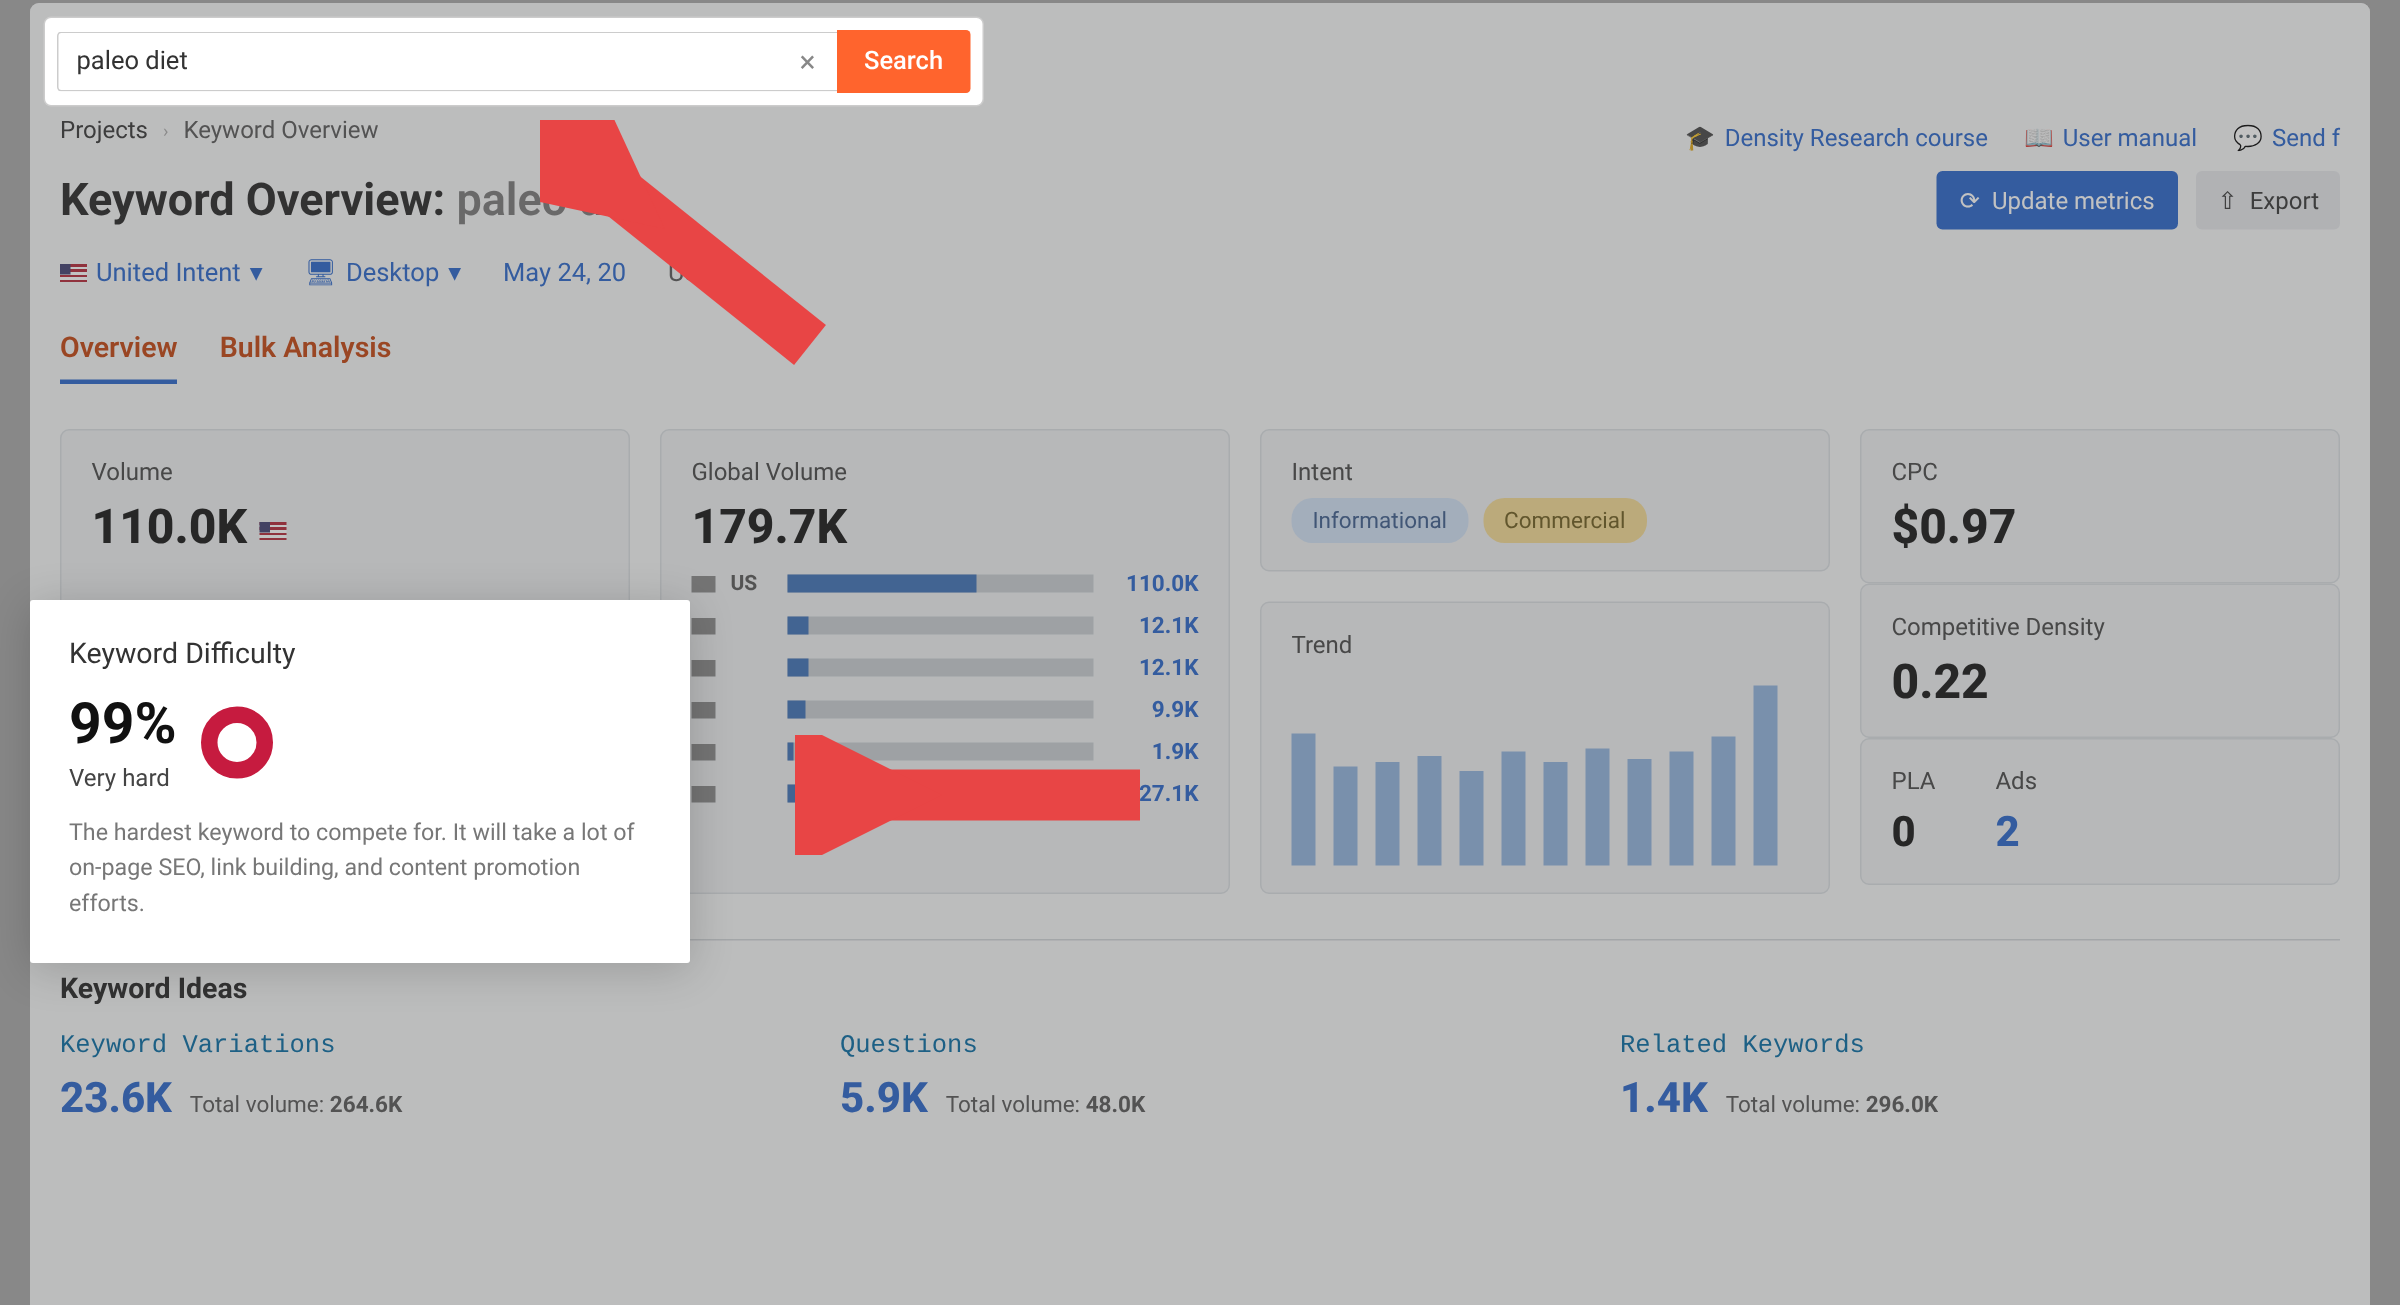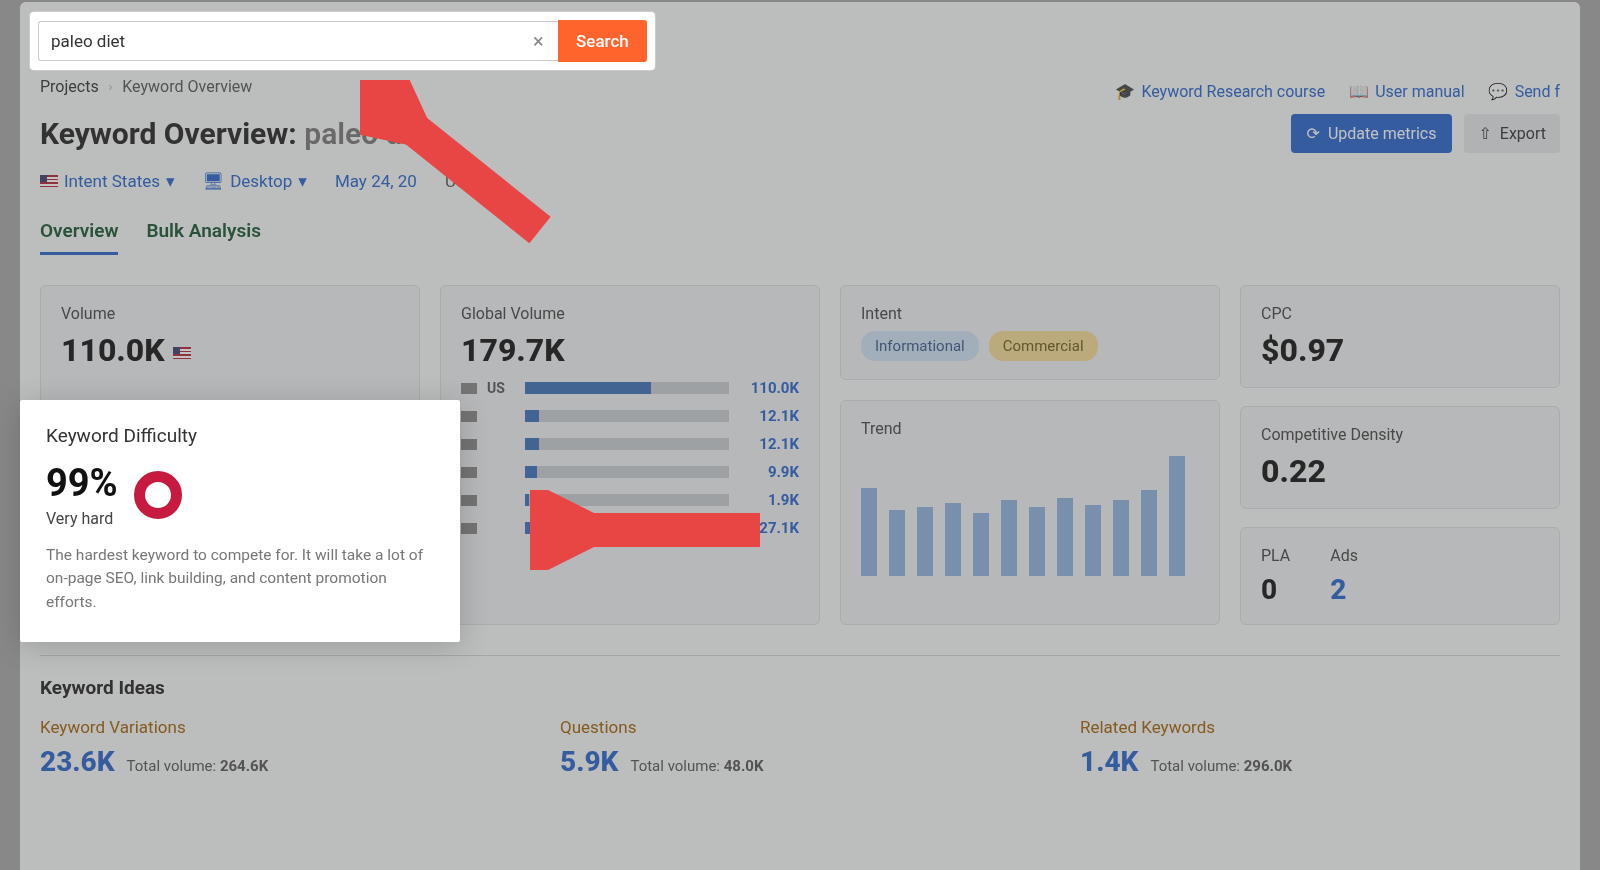--- a/index.html
+++ b/index.html
@@ -26,21 +26,21 @@
   .header-links span { display: flex; align-items: center; gap: 6px; cursor: pointer; }
   .update-btn { background: #2563c9; color: #fff; padding: 10px 16px; border-radius: 4px; font-size: 16px; display: flex; align-items: center; gap: 8px; cursor: pointer; }
   .export-btn { background: #e5e7ea; color: #333; padding: 10px 14px; border-radius: 4px; font-size: 16px; display: flex; align-items: center; gap: 8px; cursor: pointer; }
 
   .filters { display: flex; gap: 28px; align-items: center; margin-top: 18px; font-size: 17px; color: #2563c9; }
   .filters .f { display: flex; align-items: center; gap: 6px; cursor: pointer; }
   .filters .usd { color: #555; }
   .flag { width: 18px; height: 12px; background: linear-gradient(to bottom, #b22234 0 15%, #fff 15% 30%, #b22234 30% 45%, #fff 45% 60%, #b22234 60% 75%, #fff 75% 90%, #b22234 90% 100%); position: relative; display: inline-block; }
   .flag::before { content:""; position:absolute; top:0; left:0; width:7px; height:7px; background:#3c3b6e; }
 
-  .tabs { display: flex; gap: 28px; margin-top: 28px; font-size: 19px; font-weight: 600; color: #14532d; }
+  .tabs { display: flex; gap: 28px; margin-top: 28px; font-size: 19px; font-weight: 600; color: #c2410c; }
   .tab { padding-bottom: 10px; cursor: pointer; }
   .tab.active { border-bottom: 3px solid #2563c9; }
 
   
   .grid { display: grid; grid-template-columns: 380px 380px 380px 1fr; gap: 20px; padding: 30px 20px 0 20px; }
   .card { background: #eef0f2; border: 1px solid #d9dde1; border-radius: 6px; padding: 18px 20px; }
   .card-label { font-size: 16px; color: #444; margin-bottom: 8px; }
   .big { font-size: 32px; font-weight: 800; color: #111; }
 
   
@@ -55,30 +55,30 @@
   .pills { display: flex; gap: 10px; }
   .pill { padding: 6px 14px; border-radius: 14px; font-size: 15px; }
   .pill.info { background: #cfe0f5; color: #3a5a8a; }
   .pill.comm { background: #f5da92; color: #6b5a1b; }
 
   
   .trend-chart { display: flex; align-items: flex-end; gap: 12px; height: 120px; margin-top: 18px; }
   .trend-bar { width: 16px; background: #8fb3dd; }
 
   
-  .col4 { display: flex; flex-direction: column; gap: 18px; }
+  .col4 { display: flex; flex-direction: column; }
   .sub2 { display: flex; gap: 40px; }
   .sub2 .big { font-size: 28px; }
   .link-num { color: #2563c9; }
 
   
   .ideas { margin: 30px 20px 0 20px; border-top: 1px solid #d0d4d8; padding-top: 20px; }
   .ideas-title { font-size: 19px; font-weight: 700; color: #222; margin-bottom: 18px; }
   .ideas-grid { display: grid; grid-template-columns: 1fr 1fr 1fr; gap: 40px; }
-  .idea-label { font-size: 17px; color: #a16207; margin-bottom: 8px; }
+  .idea-label { font-size: 17px; color: #0369a1; margin-bottom: 8px; font-family: Liberation Mono, monospace; }
   .idea-val { font-size: 28px; font-weight: 800; color: #2563c9; display: inline-block; margin-right: 8px; }
   .idea-sub { font-size: 15px; color: #555; }
 
   
   .kd-popup { position: absolute; top: 400px; left: 20px; width: 440px; background: #fff; z-index: 20; padding: 24px 26px 28px 26px; border-radius: 2px; box-shadow: 0 4px 30px rgba(0,0,0,0.18); }
   .kd-title { font-size: 19px; color: #333; margin-bottom: 14px; }
   .kd-row { display: flex; align-items: center; gap: 16px; }
   .kd-pct { font-size: 38px; font-weight: 700; color: #111; }
   .kd-donut { width: 48px; height: 48px; border-radius: 50%; border: 11px solid #c61b3f; }
   .kd-level { font-size: 16px; color: #444; margin-top: 4px; }
@@ -97,21 +97,21 @@
 
   <div class="search-wrap">
     <input class="search-input" value="paleo diet" style="">
     <span class="clear-x">×</span>
     <button class="search-btn">Search</button>
   </div>
 
   <div class="header-links">
     <span>
         <span>🎓</span>
-        <span>Keyword Research course</span>
+        <span>Density Research course</span>
       </span>
     <span>
         <span>📖</span>
         <span>User manual</span>
       </span>
     <span>
         <span>💬</span>
         <span>Send f</span>
       </span>
   </div>
@@ -136,21 +136,21 @@
         <div class="export-btn">
           <span>⇧</span>
           <span>Export</span>
         </div>
       </div>
     </div>
 
     <div class="filters">
       <div class="f">
           <span class="flag"></span>
-          <span>Intent States</span> 
+          <span>United Intent</span> 
           <span>▾</span>
         </div>
       <div class="f">
           <span>🖥</span>
           <span>Desktop</span> 
           <span>▾</span>
         </div>
       <div class="f">May 24, 20</div>
       <div class="f usd">USD</div>
     </div>

